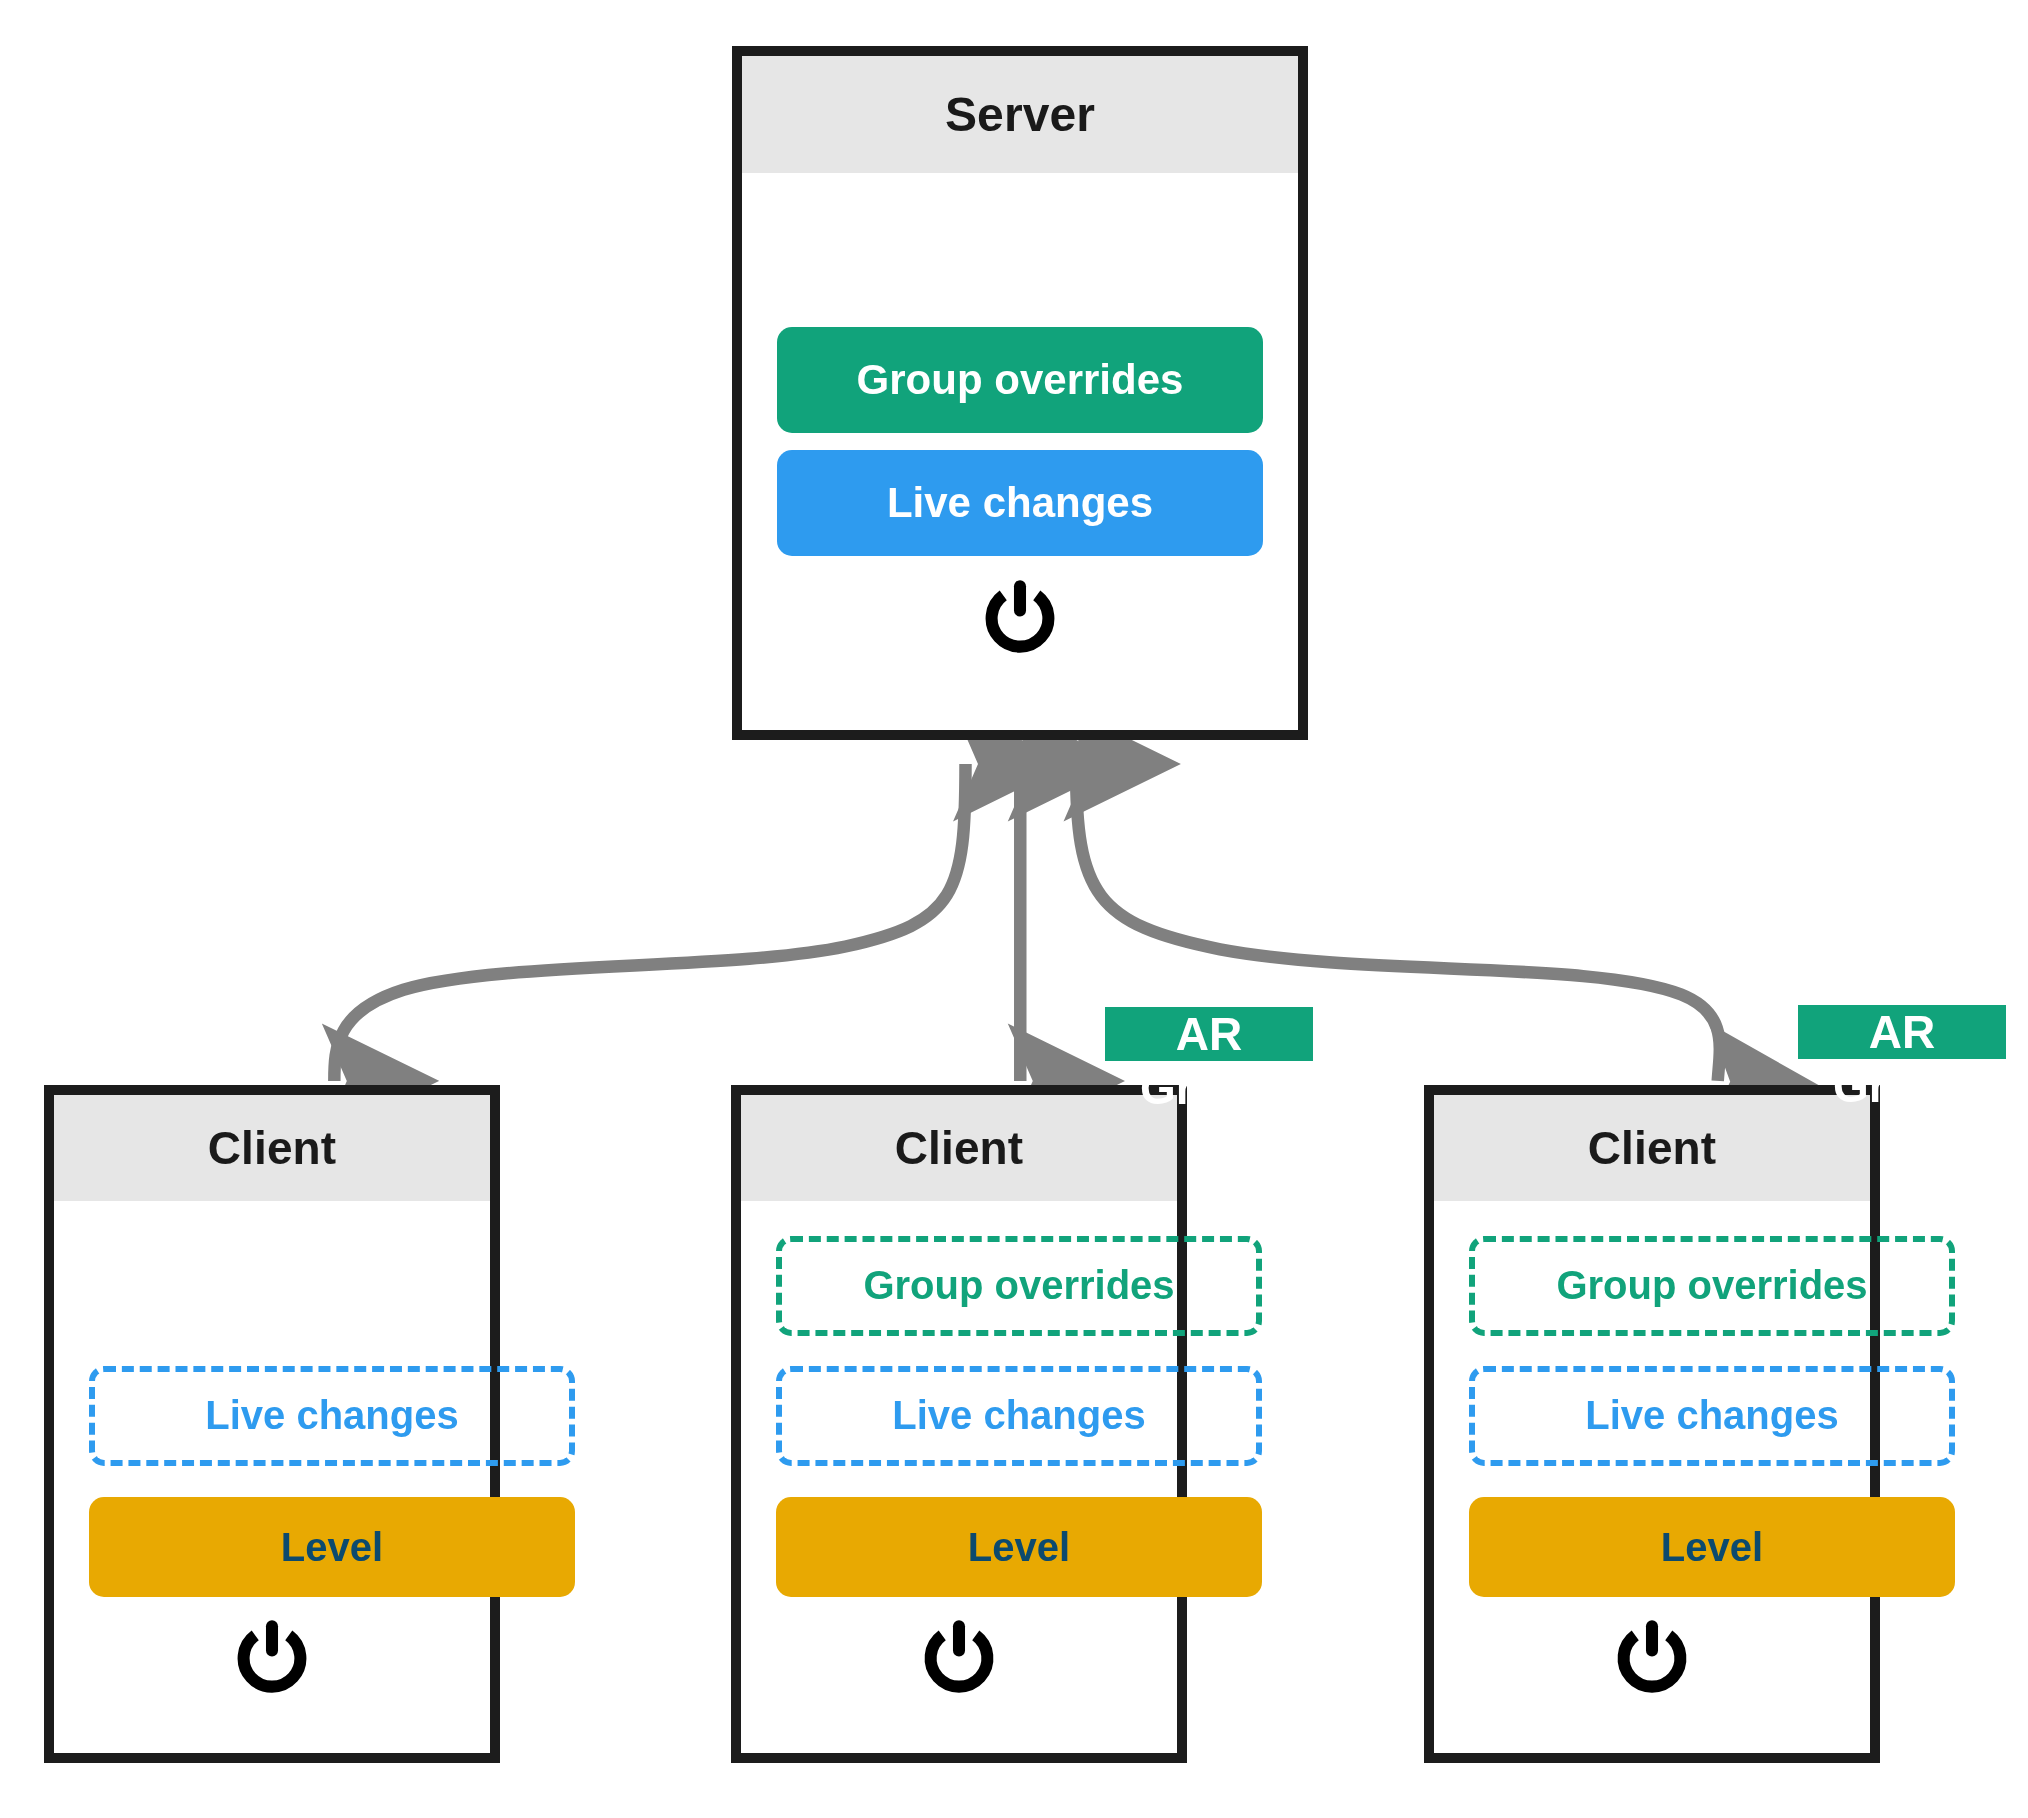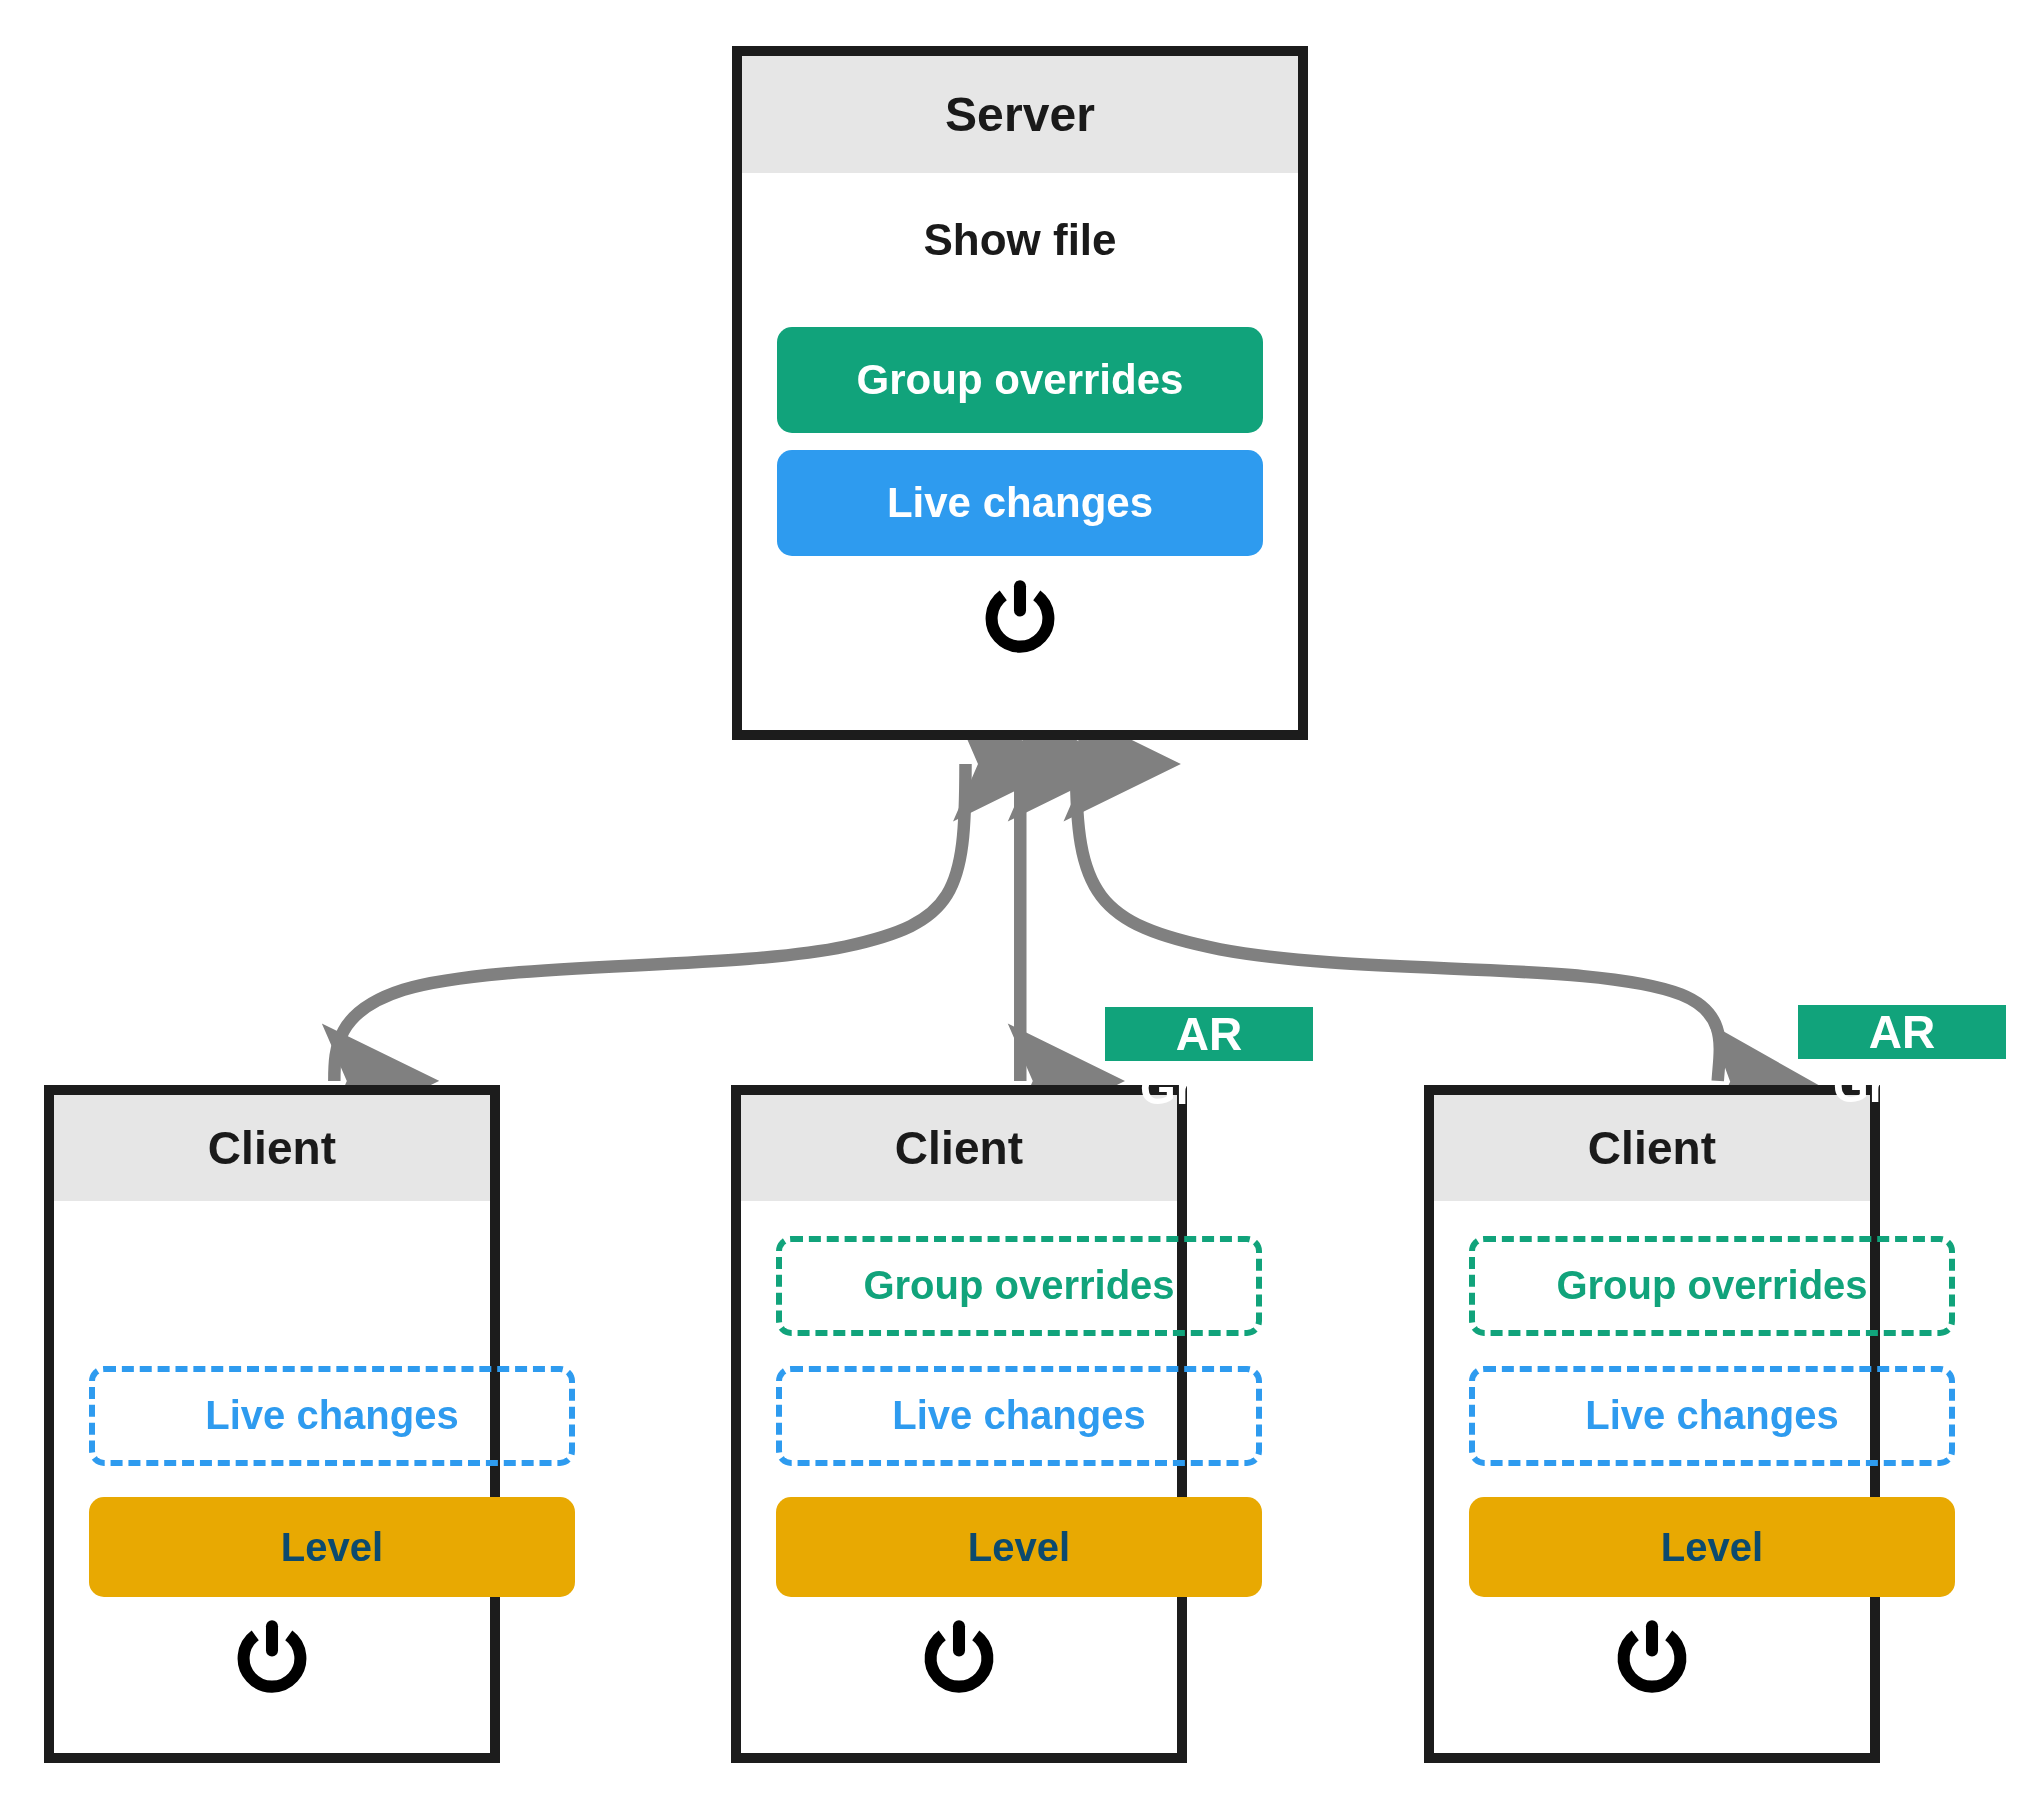--- a/index.html
+++ b/index.html
@@ -197,21 +197,20 @@
 
     <path d="M 1120,795 C 1120,930 1140,962 1270,988
              C 1420,1016 1660,1000 1750,1035
              C 1800,1055 1790,1092 1788,1125" fill="none" stroke="#808080" stroke-width="13" stroke-linecap="butt" marker-start="url(#arrowUp)" marker-end="url(#arrowDown)"></path>
   </svg>
 
   <div class="node" id="server-node">
     <div class="node-header">Server</div>
     <div class="node-body">
 
-      <div class="srv-label">Show file</div>
 
       <div class="bar srv-bar bar-solid-green" id="srv-bar-group">Group overrides</div>
 
       <div class="bar srv-bar bar-solid-blue" id="srv-bar-live">Live changes</div>
 
       <span class="power-icon">
         <svg viewBox="0 0 100 100" width="86" height="86">
           <path d="M 30.5,22.5 A 33 33 0 1 0 69.5,22.5" fill="none" stroke="#000000" stroke-width="14" stroke-linecap="butt"></path>
           <rect x="43" y="5" width="14" height="42" rx="7" fill="#000000"></rect>
         </svg>

